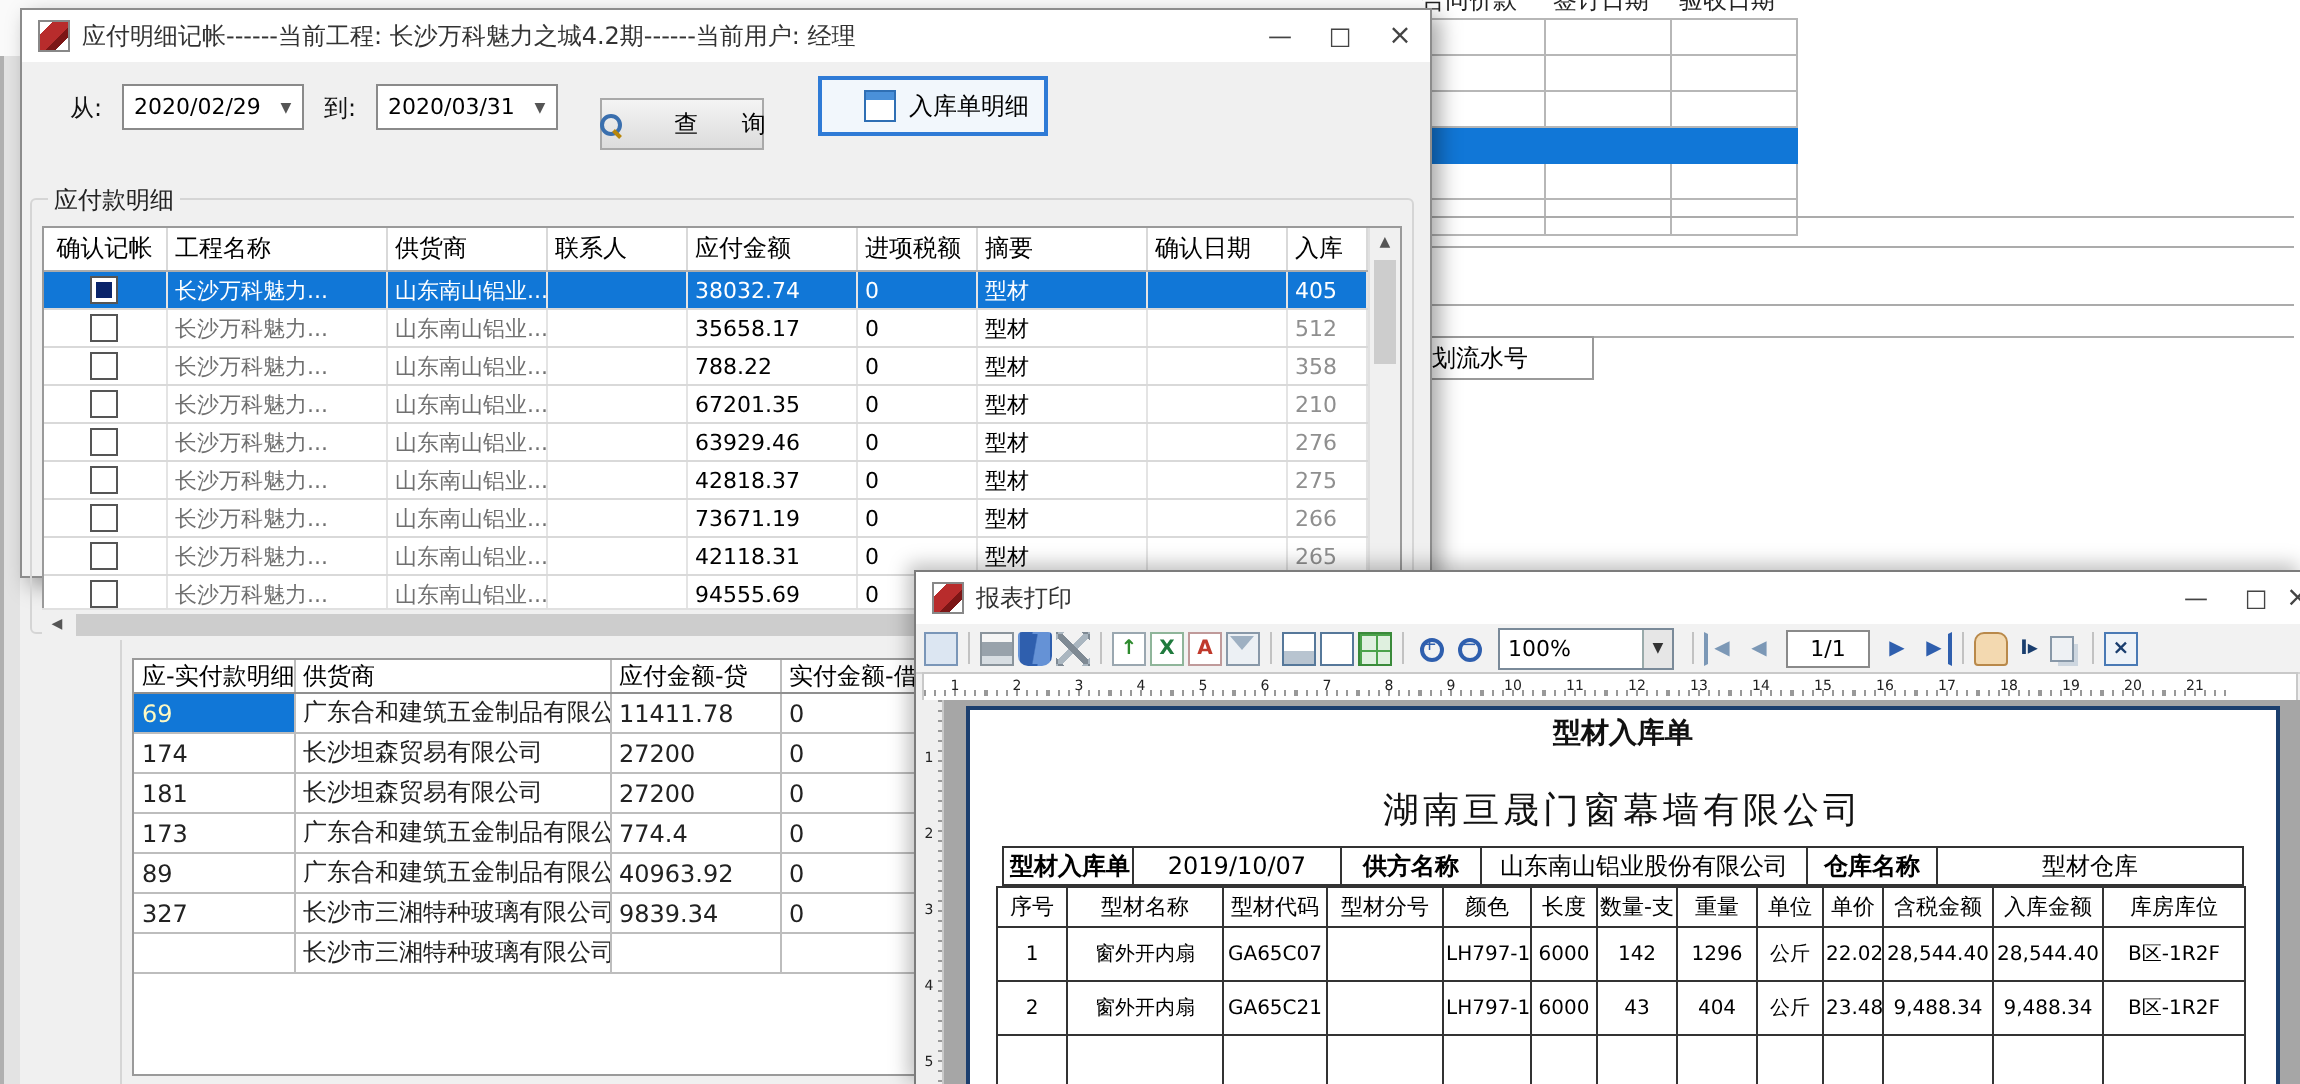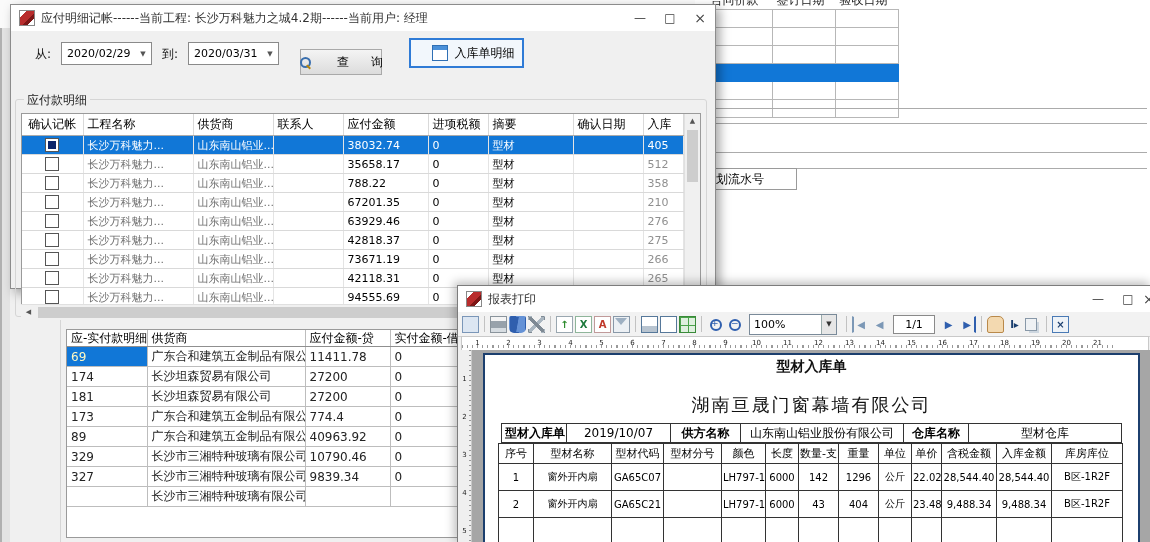--- a/index.html
+++ b/index.html
@@ -224,27 +224,20 @@
                 <td>0</td>
               </tr>
               <tr>
                 <td>89</td>
                 <td>广东合和建筑五金制品有限公司</td>
                 <td>40963.92</td>
                 <td>0</td>
                 <td>0</td>
               </tr>
               <tr>
-                <td>329</td>
-                <td>长沙市三湘特种玻璃有限公司</td>
-                <td>10790.46</td>
-                <td>0</td>
-                <td>0</td>
-              </tr>
-              <tr>
                 <td>327</td>
                 <td>长沙市三湘特种玻璃有限公司</td>
                 <td>9839.34</td>
                 <td>0</td>
                 <td>0</td>
               </tr>
               <tr>
                 <td></td>
                 <td>长沙市三湘特种玻璃有限公司</td>
                 <td></td>

